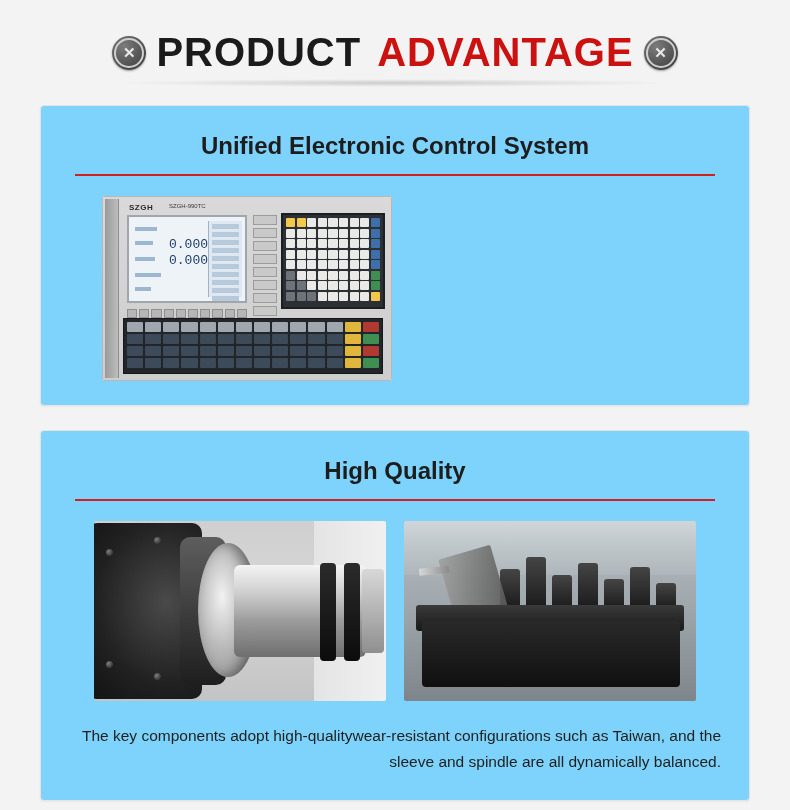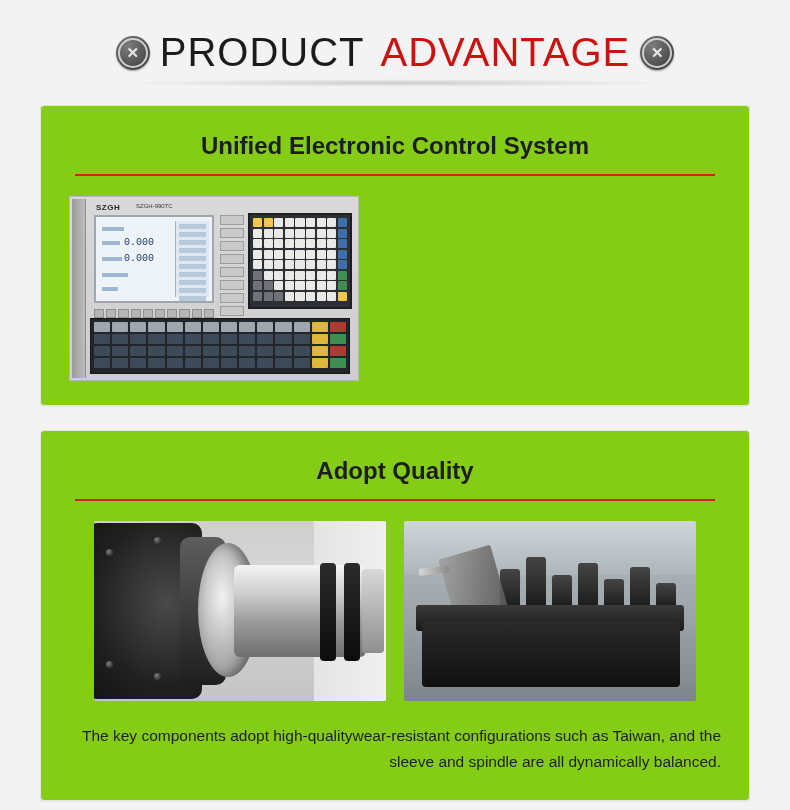--- a/index.html
+++ b/index.html
@@ -48,42 +48,42 @@
   .gear-badge .x {
     color: #e8e8e8;
     font-size: 15px;
     line-height: 1;
     font-weight: bold;
     position: relative;
     z-index: 2;
   }
   .title-text {
     font-size: 40px;
-    font-weight: normal;
+    font-weight: bold;
     letter-spacing: 1px;
     font-family: "Liberation Sans", sans-serif;
     white-space: nowrap;
   }
   .title-word-1 { color: #1b1b1b; }
   .title-word-2 { color: #cc1111; margin-left: 16px; }
   .header-underline {
     position: absolute;
     bottom: 18px;
     left: 50%;
     transform: translateX(-50%);
     width: 560px;
     height: 8px;
     background: radial-gradient(ellipse at center, rgba(0,0,0,0.16) 0%, rgba(0,0,0,0) 70%);
   }
 
   
   .card {
     position: relative;
     margin: 0 40px 24px 40px;
-    background: #84cc16;
+    background: #7dd3fc;
     border: 1px solid #e4e4e4;
     border-radius: 4px;
     box-shadow: 0 1px 2px rgba(0,0,0,.05);
     padding: 20px 28px 24px 28px;
   }
   .card-title {
     text-align: center;
     font-size: 24px;
     font-weight: bold;
     color: #1d1d1d;
@@ -92,20 +92,21 @@
   .card-rule {
     height: 2px;
     background: #d02020;
     margin: 0 6px 20px 6px;
   }
 
   
   .c1-body {
     display: flex;
     align-items: center;
+    margin-left: 33px;
   }
   .cnc-photo {
     flex: 0 0 290px;
     height: 185px;
     border-radius: 2px;
     position: relative;
     overflow: hidden;
     background: #e8e8e8;
   }
   .cnc-panel {
@@ -131,21 +132,21 @@
   .cnc-screen {
     position: absolute; left: 24px; top: 18px;
     width: 120px; height: 88px;
     background: #eef3f8;
     border: 2px solid #9fa6ad;
   }
   .cnc-screen .ln {
     position: absolute; left: 6px; height: 4px; background: #8aa7c6; opacity:.8;
   }
   .cnc-screen .val {
-    position: absolute; left: 28px; font-size: 10px; color: #22406b; font-family: "Liberation Mono", monospace;
+    position: absolute; left: 40px; font-size: 13px; color: #22406b; font-family: "Liberation Mono", monospace;
   }
   .cnc-screen-right {
     position: absolute; right: 3px; top: 4px; width: 34px; bottom: 4px;
     background: #dfe8f2; border-left: 1px solid #9fb3c8;
   }
   .cnc-screen-right i {
     display: block; height: 5px; margin: 3px 3px 0 3px; background: #b9c9dc;
   }
   .cnc-softkeys {
     position: absolute; left: 24px; top: 112px; width: 120px; height: 9px;
@@ -508,21 +509,21 @@
               <i class="yl"></i>
               <i class="gn"></i>
           </div>
         </div>
       </div>
 
     </div>
   </div>
 
   <div class="card">
-    <div class="card-title">Adopt Quality</div>
+    <div class="card-title">High Quality</div>
     <div class="card-rule"></div>
 
     <div class="c2-photos">
 
       <div class="photo photo-spindle">
         <div class="sp-wall"></div>
         <div class="sp-housing"></div>
         <div class="sp-flange"></div>
         <div class="sp-disc"></div>
         <div class="sp-shaft"></div>

